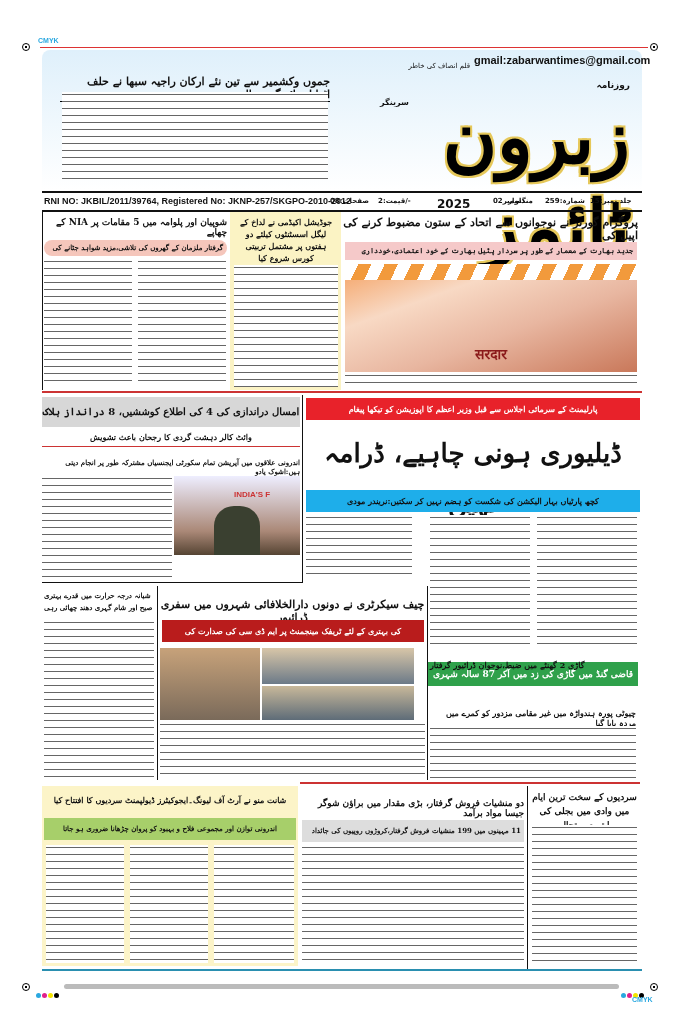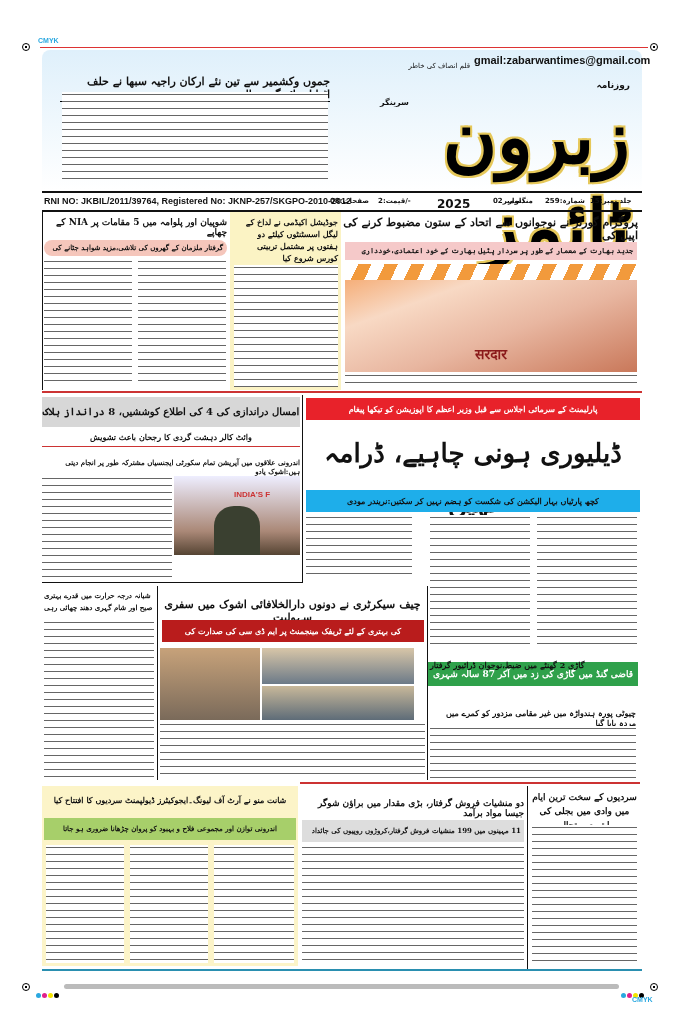--- a/index.html
+++ b/index.html
@@ -55,21 +55,21 @@
 </div>
 <div class="abs txt txtfill" style="left:345px;top:373px;width:292px;height:16px"></div>
 
 <div class="abs rule" style="left:42px;top:212px;width:1px;height:178px"></div>
 <div class="abs rtl hl" style="left:42px;top:217px;width:185px;font-size:9px">شوپیان اور پلوامہ میں 5 مقامات پر NIA کے چھاپے</div>
 <div class="abs rtl hl" style="left:44px;top:240px;width:183px;height:16px;background:#f5c6bb;border-radius:8px;font-size:7px;line-height:16px;padding:0 4px">گرفتار ملزمان کے گھروں کی تلاشی،مزید شواہد جٹانے کی کوشش</div>
 <div class="abs txt txtfill" style="left:44px;top:259px;width:88px;height:128px"></div>
 <div class="abs txt txtfill" style="left:138px;top:259px;width:88px;height:128px"></div>
 
 <div class="abs" style="left:230px;top:212px;width:111px;height:178px;background:#fbf3c4"></div>
-<div class="abs rtl hl" style="left:234px;top:216px;width:104px;font-size:8px;line-height:12px;text-align:right">جوڈیشل اکیڈمی نے لداخ کے لیگل اسسٹنٹوں کیلئے دو ہفتوں پر مشتمل تربیتی کورس شروع کیا</div>
+<div class="abs rtl hl" style="left:234px;top:216px;width:104px;font-size:8px;line-height:12px;text-align:center">جوڈیشل اکیڈمی نے لداخ کے لیگل اسسٹنٹوں کیلئے دو ہفتوں پر مشتمل تربیتی کورس شروع کیا</div>
 <div class="abs txt txtfill" style="left:234px;top:265px;width:104px;height:122px"></div>
 <div class="abs redbar" style="left:42px;top:391px;width:600px;height:2px"></div>
 
 <div class="abs rtl hl" style="left:306px;top:398px;width:334px;height:22px;background:#e8222a;color:#fff;font-size:8px;line-height:22px;text-align:center">پارلیمنٹ کے سرمائی اجلاس سے قبل وزیر اعظم کا اپوزیشن کو تیکھا پیغام</div>
 <div class="abs rtl hl" style="left:306px;top:428px;width:334px;font-size:26px;line-height:50px;text-align:center">ڈیلیوری ہونی چاہیے، ڈرامہ نہیں</div>
 <div class="abs rtl hl" style="left:306px;top:490px;width:334px;height:22px;background:#1eaeea;color:#111;font-size:8px;line-height:22px;text-align:center">کچھ پارٹیاں بہار الیکشن کی شکست کو ہضم نہیں کر سکتیں:نریندر مودی</div>
 <div class="abs txt txtfill" style="left:306px;top:515px;width:106px;height:64px"></div>
 <div class="abs txt txtfill" style="left:430px;top:515px;width:100px;height:134px"></div>
 <div class="abs txt txtfill" style="left:537px;top:515px;width:100px;height:134px"></div>
 
@@ -81,21 +81,21 @@
  <div class="abs" style="left:60px;top:14px;font:bold 8px 'Liberation Sans',sans-serif;color:#c33">INDIA'S F</div>
  <div class="abs" style="left:40px;top:30px;width:46px;height:74px;background:#3a4030;border-radius:20px 20px 0 0"></div>
 </div>
 <div class="abs rule" style="left:302px;top:395px;width:1px;height:188px"></div>
 <div class="abs rule" style="left:42px;top:582px;width:260px;height:1px"></div>
 
 <div class="abs rtl hl" style="left:44px;top:590px;width:110px;font-size:7px;text-align:left;line-height:12px">شبانہ درجہ حرارت میں قدرے بہتری صبح اور شام گہری دھند چھائی رہی</div>
 <div class="abs txt txtfill" style="left:44px;top:620px;width:110px;height:160px"></div>
 <div class="abs rule" style="left:157px;top:586px;width:1px;height:194px"></div>
 
-<div class="abs rtl hl" style="left:160px;top:598px;width:265px;font-size:11px;text-align:center">چیف سیکرٹری نے دونوں دارالخلافائی اشوک میں سفری سہولیت</div>
+<div class="abs rtl hl" style="left:160px;top:598px;width:265px;font-size:11px;text-align:center">چیف سیکرٹری نے دونوں دارالخلافائی شہروں میں سفری ڈرائیور</div>
 <div class="abs rtl hl" style="left:162px;top:620px;width:262px;height:22px;background:#b91c1c;color:#fff;font-size:8px;line-height:22px;text-align:center">کی بہتری کے لئے ٹریفک مینجمنٹ پر ایم ڈی سی کی صدارت کی</div>
 <div class="abs photo" style="left:160px;top:648px;width:100px;height:72px;background:linear-gradient(#c7a27a,#7a6a5a)"></div>
 <div class="abs photo" style="left:262px;top:648px;width:152px;height:36px;background:linear-gradient(#d8c6a8,#6c7a88)"></div>
 <div class="abs photo" style="left:262px;top:686px;width:152px;height:34px;background:linear-gradient(#c8b89a,#5e6c78)"></div>
 <div class="abs txt txtfill" style="left:160px;top:722px;width:265px;height:58px"></div>
 <div class="abs rule" style="left:427px;top:586px;width:1px;height:194px"></div>
 
 <div class="abs rtl hl" style="left:428px;top:662px;width:210px;height:24px;background:#2fa14b;color:#fff;font-size:9px;line-height:24px;text-align:center">قاضی گنڈ میں گاڑی کی زد میں آکر 87 سالہ شہری لقمہ اجل</div>
 <div class="abs rtl hl" style="left:430px;top:660px;width:206px;font-size:8px;text-align:left">گاڑی 2 گھنٹے میں ضبط،نوجوان ڈرائیور گرفتار</div>
 <div class="abs rtl hl" style="left:430px;top:708px;width:206px;font-size:8px">چیوٹی پورہ ہندواڑہ میں غیر مقامی مزدور کو کمرے میں مردہ پایا گیا</div>

